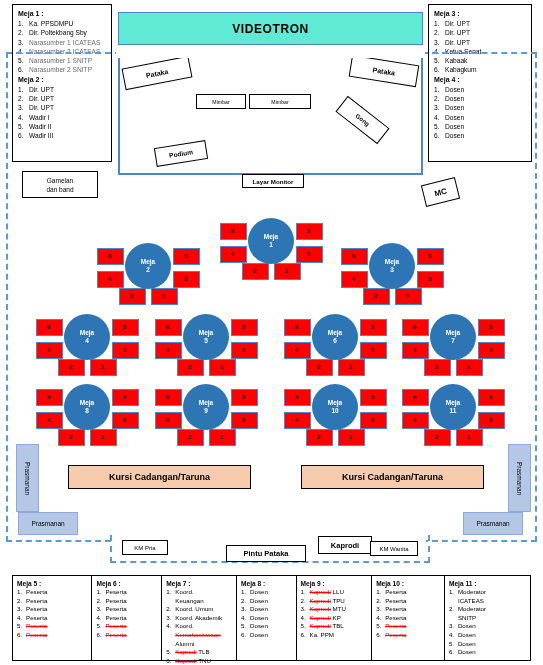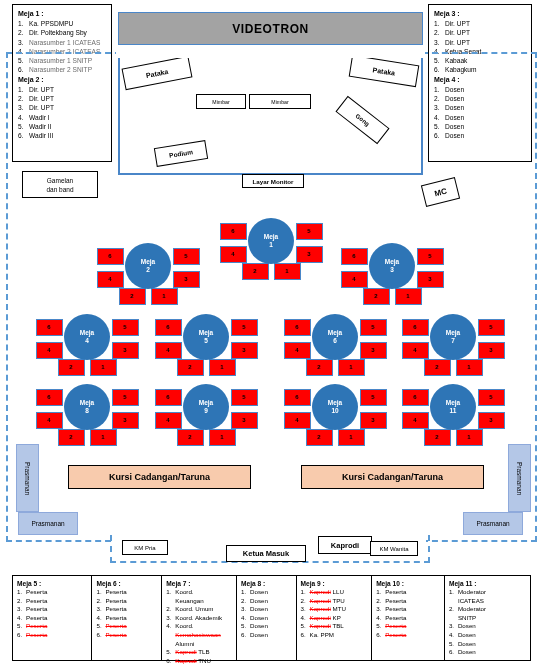--- a/index.html
+++ b/index.html
@@ -12,21 +12,21 @@
   .panel .hdr{font-size:7px;font-weight:bold;line-height:10px;}
   .panel ol{margin:0;padding:0;list-style:none;}
   .panel li{font-size:6.6px;line-height:9.3px;display:flex;}
   .panel li .num{width:11px;flex:none;}
   .panel li .txt{flex:1;}
   .faint{color:#6b6b6b;}
 
   
   .videotron{border:1px solid #4a86c8;display:flex;align-items:center;
              justify-content:center;font-size:12px;font-weight:bold;
-             letter-spacing:.6px;background:#a3a3a3;}
+             letter-spacing:.6px;background:#5eead4;}
   .stage{border:2px solid #4a86c8;background:#fff;}
   .hallBorder{border:2px dashed #5b9bd5;}
 
   .tagbox{border:1px solid #000;background:#fff;display:flex;
           align-items:center;justify-content:center;
           font-size:7px;font-weight:bold;white-space:nowrap;}
   .tagbox.plain{font-weight:normal;}
 
   
   .meja{border-radius:50%;background:#2e75b6;display:flex;flex-direction:column;
@@ -377,21 +377,21 @@
   <span>Prasmanan</span>
 </div>
 <div class="abs prasH" style="left:463px;top:512px;width:60px;height:23px;z-index:3;">
   <span>Prasmanan</span>
 </div>
 
 <div class="abs tagbox plain" style="left:122px;top:540px;width:46px;height:15px;font-size:6px;z-index:3;">
   <span>KM Pria</span>
 </div>
 <div class="abs tagbox" style="left:226px;top:545px;width:80px;height:17px;font-size:7.5px;z-index:3;">
-  <span>Ketua Masuk</span>
+  <span>Pintu Pataka</span>
 </div>
 <div class="abs tagbox" style="left:318px;top:536px;width:54px;height:18px;font-size:7.5px;z-index:3;">
   <span>Kaprodi</span>
 </div>
 <div class="abs tagbox plain" style="left:370px;top:541px;width:48px;height:15px;font-size:6px;z-index:3;">
   <span>KM Wanita</span>
 </div>
 
 <div class="abs legend" id="legend" style="left:12px;top:575px;width:519px;height:86px;">
     <div class="lcol" style="width: 83px;">

